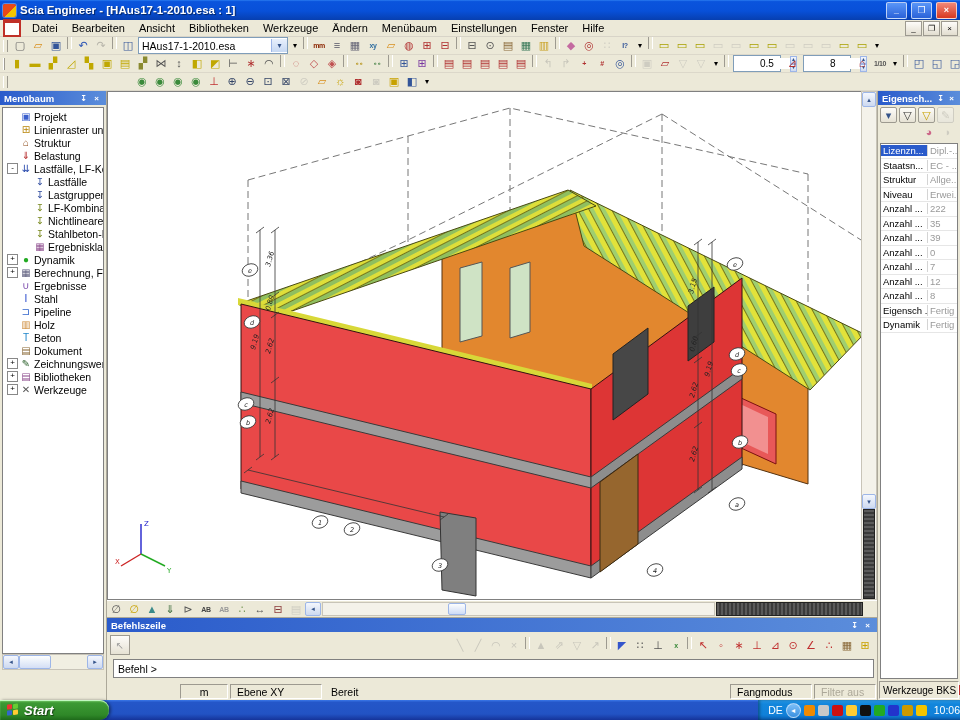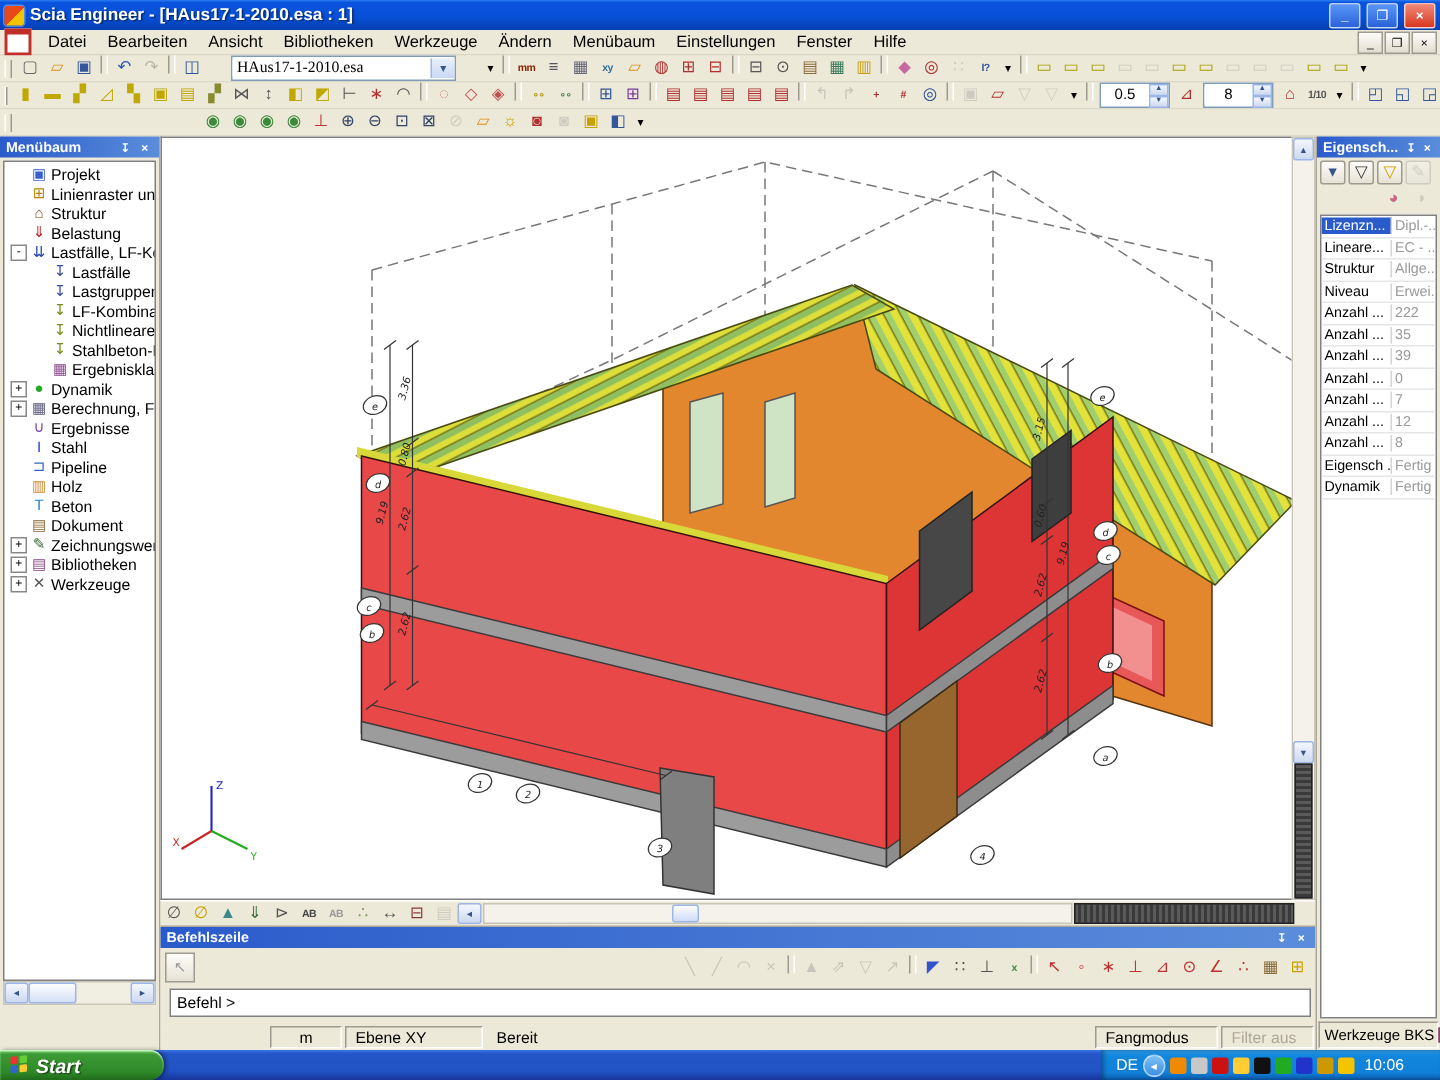--- a/index.html
+++ b/index.html
@@ -27,26 +27,26 @@
 
   
   .tb{height:17px;display:flex;align-items:center;background:#ece9d8;border-bottom:1px solid #dcd8ca;padding:0 2px;}
   .tb:before{content:"";width:3px;height:12px;margin:0 3px 0 1px;border-left:1px solid #fff;border-right:1px solid #9d9a90;}
   .tbi{width:16px;height:15px;min-width:16px;display:flex;align-items:center;justify-content:center;
     font-size:11px;line-height:1;border:1px solid transparent;border-radius:2px;cursor:default;}
   .tbi.txt{font-size:7px;font-weight:bold;letter-spacing:-0.4px;}
   .tbi.dd{width:10px;min-width:10px;font-size:8px;}
   .tbi.disabled{opacity:.35;filter:grayscale(1);}
   .tbi.sep{width:3px;min-width:3px;height:12px;border:none;border-left:1px solid #9d9a90;border-right:1px solid #fff;margin:0 2px;border-radius:0;}
-  .combo{display:flex;align-items:center;height:15px;border:1px solid #7f9db9;background:#fff;width:148px;margin:0 17px;font-family:Liberation Serif, serif;}
+  .combo{display:flex;align-items:center;height:15px;border:1px solid #7f9db9;background:#fff;width:148px;margin:0 1px;}
   .combo input{flex:1;border:none;outline:none;font-size:10.5px;padding:0 3px;font-family:inherit;background:#fff;min-width:0;}
   .combo .cbtn{width:15px;height:13px;background:linear-gradient(#e8f0fc,#c6d8f2);border-left:1px solid #9db6e8;
     display:flex;align-items:center;justify-content:center;font-size:8px;color:#35548a;}
   .spin{display:flex;align-items:center;height:15px;border:1px solid #7f9db9;background:#fff;width:46px;margin:0 2px;}
-  .spin input{width:28px;border:none;outline:none;font-size:10px;text-align:center;padding:0 2px;font-family:inherit;}
+  .spin input{width:28px;border:none;outline:none;font-size:10px;text-align:left;padding:0 2px;font-family:inherit;margin-left:24px;}
   .spin .arrows{display:flex;flex-direction:column;width:13px;}
   .spin .arrows span{height:6px;background:linear-gradient(#f4f7fd,#cdd9f0);border:1px solid #9db6e8;font-size:5px;line-height:5px;text-align:center;color:#35548a;}
   .tb3-offset{width:122px;}
 
   
   .main{flex:1;display:flex;min-height:0;}
 
   
   .lpanel{width:106px;display:flex;flex-direction:column;background:#ece9d8;border-right:1px solid #aca899;}
   .ptitle{height:14px;display:flex;align-items:center;background:linear-gradient(90deg,#2a5bcb,#5b8ddb);color:#fff;
@@ -116,21 +116,21 @@
   .startbtn{width:92px;display:flex;align-items:center;gap:5px;padding:0 10px 0 7px;border-radius:0 9px 9px 0;
     background:linear-gradient(180deg,#6cc05a 0%,#3c9a34 15%,#2f8828 75%,#1e6a1a 100%);box-shadow:inset 0 1px 1px #cfc,2px 0 3px #0006;}
   .winlogo{width:12px;height:12px;display:grid;grid-template-columns:5px 5px;grid-template-rows:5px 5px;gap:1px;transform:skewY(-6deg);}
   .winlogo span{border-radius:1px;}
   .start-label{color:#fff;font-weight:bold;font-style:italic;font-size:13px;text-shadow:1px 1px 1px #0008;}
   .task{width:122px;margin:2px 1px;display:flex;align-items:center;gap:4px;padding:0 4px;border-radius:2px;
     background:linear-gradient(#4a86f4,#2a5cd8);border:1px solid #1a3a9a;color:#fff;font-size:10.5px;overflow:hidden;}
   .task.active{background:#1e48b0;box-shadow:inset 1px 1px 2px #012;}
   .task .tlab{white-space:nowrap;overflow:hidden;}
   .chip{width:11px;height:11px;min-width:11px;border-radius:2px;}
-  .tray{margin-left:auto;display:flex;align-items:center;gap:3px;padding:0 24px 0 10px;
+  .tray{margin-left:auto;display:flex;align-items:center;gap:3px;padding:0 0 0 10px;
     background:linear-gradient(180deg,#2a9ae8 0%,#1286dc 20%,#1080d8 75%,#0a5cb0 100%);box-shadow:inset 2px 0 3px #0005;color:#fff;}
   .tray-chip{width:11px;height:11px;border-radius:2px;}
   .tray .lang{font-size:10.5px;}
   .tray .clock{font-size:10.5px;margin-left:4px;}
   .chev{width:13px;height:13px;border-radius:50%;background:linear-gradient(#7ec0f8,#3a90e0);border:1px solid #fff8;
     font-size:8px;display:flex;align-items:center;justify-content:center;}
 
   svg text{font-family:"DejaVu Sans",sans-serif;}
 </style>
 </head>
@@ -668,21 +668,21 @@
       <span class="tbi" style="color: rgb(204, 102, 136);">◕</span>
           <span class="tbi disabled" style="color: rgb(153, 153, 153);">◗</span>
         </div>
       <div class="props">
 
       <div class="prow active">
           <span class="plab">Lizenzn...</span>
           <span class="pval">Dipl.-...</span>
         </div>
           <div class="prow">
-          <span class="plab">Lineare...</span>
+          <span class="plab">Staatsn...</span>
           <span class="pval">EC - ...</span>
         </div>
           <div class="prow">
           <span class="plab">Struktur</span>
           <span class="pval">Allge...</span>
         </div>
           <div class="prow">
           <span class="plab">Niveau</span>
           <span class="pval">Erwei...</span>
         </div>

